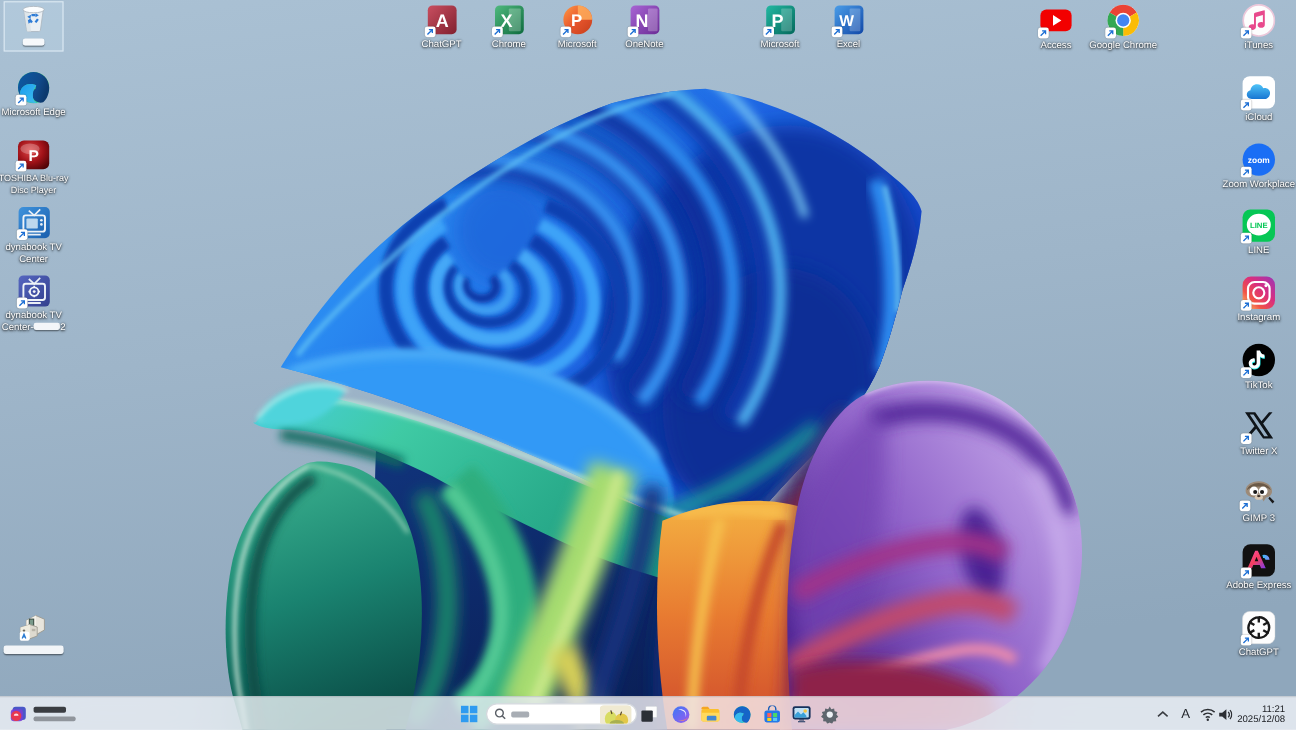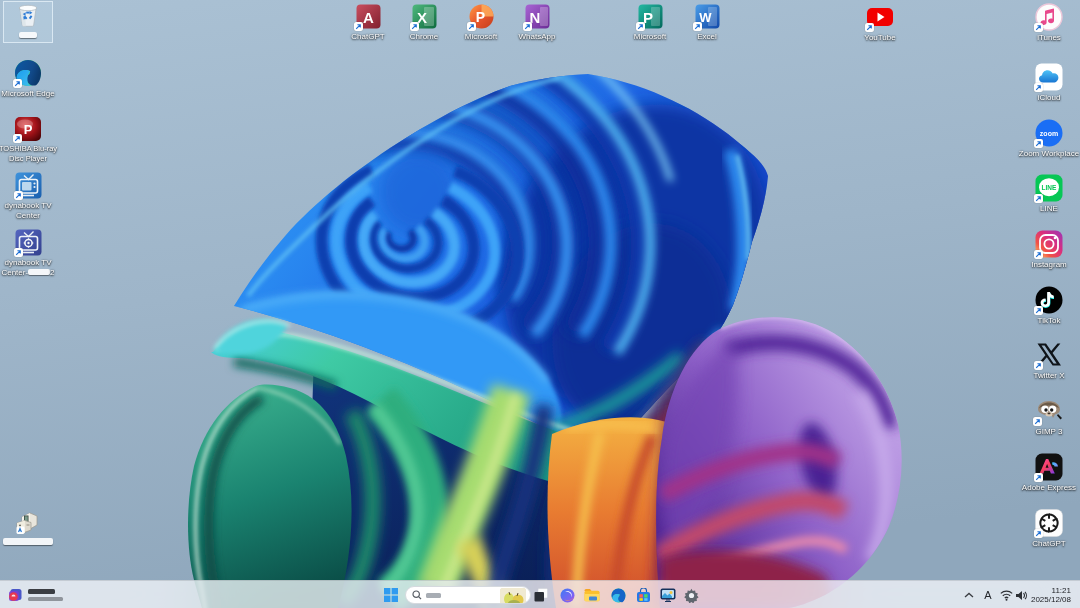--- a/index.html
+++ b/index.html
@@ -390,21 +390,21 @@
   <rect x="1.5" y="1.5" width="24" height="24" rx="4" fill="url(#offN)"></rect>
   <rect x="16" y="4" width="8" height="19" fill="#fff" opacity="0.25" rx="1"></rect>
   <text x="11" y="19.5" font-size="15" font-weight="bold" fill="#fff" text-anchor="middle" font-family="Liberation Sans">N</text>
         </svg>
   <div class="sc">
           <svg width="7" height="7" viewBox="0 0 7 7">
             <path d="M1.2,5.8 L5,2 M2.4,1.7 L5.3,1.7 L5.3,4.6" stroke="#1d6fd4" stroke-width="1.1" fill="none"></path>
           </svg>
         </div>
  </div>
- <div class="lbl">WhatsApp</div>
+ <div class="lbl">OneNote</div>
 </div>
 <div class="ic" style="left:612px;top:3px">
  <div class="icw" style="width:27px;height:27px">
   <svg width="27" height="27" viewBox="0 0 27 27">
           <defs>
             <linearGradient id="offPb" x1="0" y1="0" x2="1" y2="1">
               <stop offset="0" stop-color="#23b8a2"></stop>
               <stop offset="1" stop-color="#04695c"></stop>
             </linearGradient>
           </defs>
@@ -446,21 +446,39 @@
   <svg width="28" height="28" viewBox="0 0 28 28">
    <rect x="1" y="5" width="26" height="18" rx="5" fill="#f20000"></rect>
    <path d="M11.5,9.5 L18.5,14 L11.5,18.5 Z" fill="#fff"></path>
   </svg>
   <div class="sc">
           <svg width="7" height="7" viewBox="0 0 7 7">
             <path d="M1.2,5.8 L5,2 M2.4,1.7 L5.3,1.7 L5.3,4.6" stroke="#1d6fd4" stroke-width="1.1" fill="none"></path>
           </svg>
         </div>
  </div>
- <div class="lbl">YouTube</div>
+ <div class="lbl">Access</div>
+</div>
+<div class="ic" style="left:898px;top:3px">
+ <div class="icw" style="width:28px;height:28px">
+  <svg width="28" height="28" viewBox="0 0 28 28">
+   <circle cx="14" cy="14" r="13" fill="#fff"></circle>
+   <path d="M14,14 L2.7,7.5 A13,13 0 0 1 25.3,7.5 Z" fill="#ea4335"></path>
+   <path d="M14,14 L25.3,7.5 A13,13 0 0 1 14,27 Z" fill="#fbbc05"></path>
+   <path d="M14,14 L14,27 A13,13 0 0 1 2.7,7.5 Z" fill="#34a853"></path>
+   <circle cx="14" cy="14" r="6.4" fill="#fff"></circle>
+   <circle cx="14" cy="14" r="5.1" fill="#4285f4"></circle>"/&gt;
+  </svg>
+  <div class="sc">
+          <svg width="7" height="7" viewBox="0 0 7 7">
+            <path d="M1.2,5.8 L5,2 M2.4,1.7 L5.3,1.7 L5.3,4.6" stroke="#1d6fd4" stroke-width="1.1" fill="none"></path>
+          </svg>
+        </div>
+ </div>
+ <div class="lbl">Google Chrome</div>
 </div>
 <div class="ic" style="left:1011px;top:3px">
  <div class="icw" style="width:28px;height:28px">
   <svg width="28" height="28" viewBox="0 0 28 28">
    <circle cx="14" cy="14" r="13" fill="#fdfdfd" stroke="#ecc8da" stroke-width="1.4"></circle>
    <path d="M18.6,5.5 L10.8,7.6 C10.3,7.7 10,8.1 10,8.6 L10,17.5 C9.6,17.3 9.1,17.2 8.6,17.2 C6.9,17.2 5.6,18.2 5.6,19.6 C5.6,21 6.9,22 8.6,22 C10.3,22 11.6,21 11.6,19.6 L11.6,11.1 L17.4,9.5 L17.4,15.7 C17,15.5 16.5,15.4 16,15.4 C14.3,15.4 13,16.4 13,17.8 C13,19.2 14.3,20.2 16,20.2 C17.7,20.2 19,19.2 19,17.8 L19,6.3 C19,5.7 18.9,5.4 18.6,5.5 Z" fill="#e8498c"></path>
   </svg>
   <div class="sc">
           <svg width="7" height="7" viewBox="0 0 7 7">
             <path d="M1.2,5.8 L5,2 M2.4,1.7 L5.3,1.7 L5.3,4.6" stroke="#1d6fd4" stroke-width="1.1" fill="none"></path>

